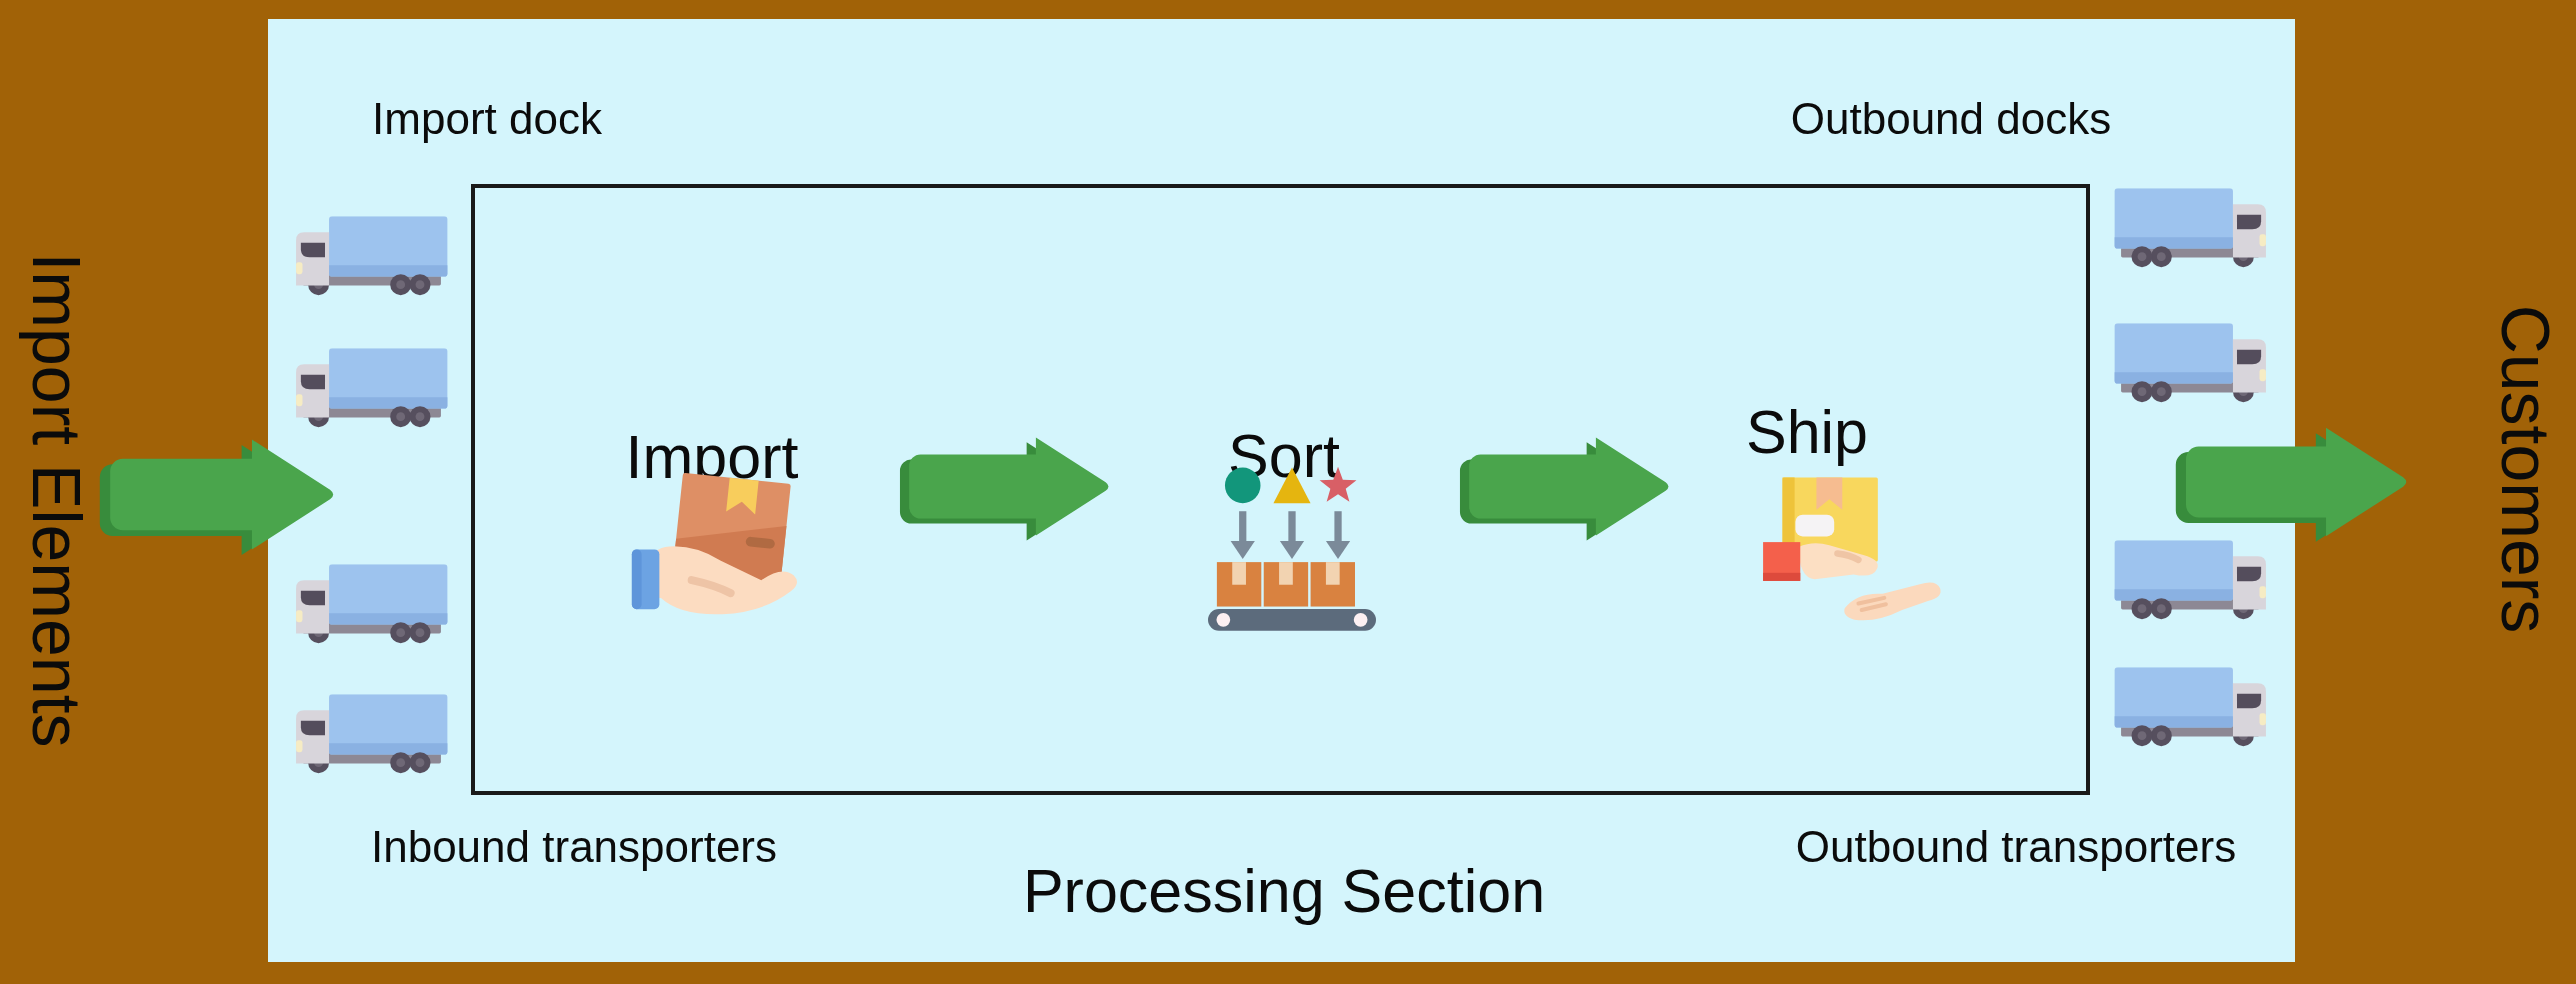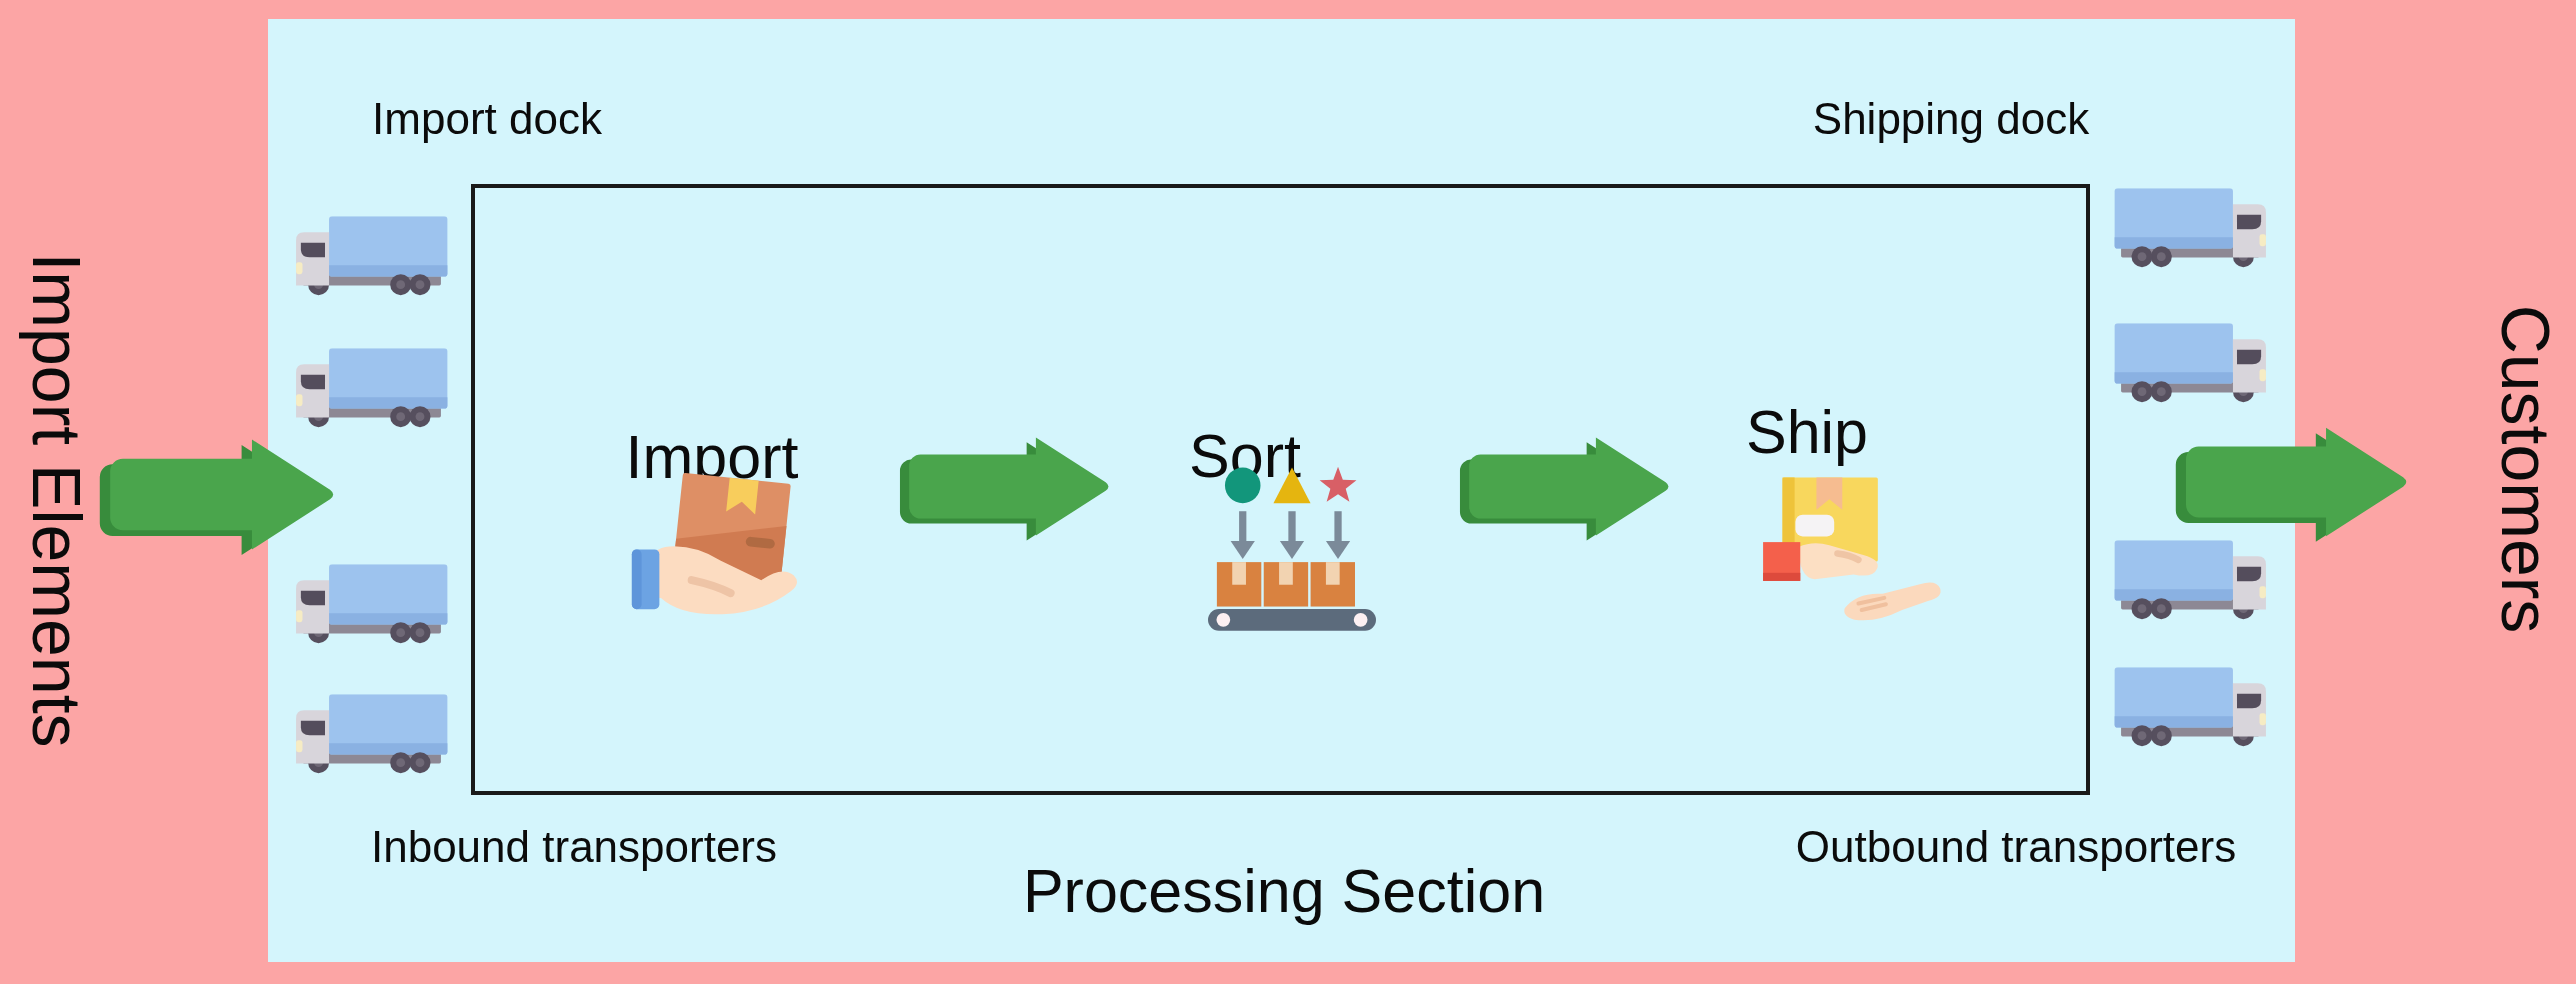--- a/index.html
+++ b/index.html
@@ -1,16 +1,16 @@
 <!DOCTYPE html>
 <html style="font-size:13px"><head>
 <meta charset="utf-8">
 <style>
   html,body{margin:0;padding:0;background:#ffffff;}
-  #canvas{position:relative;width:2576px;height:985px;background:#fca5a5;overflow:hidden;
+  #canvas{position:relative;width:2576px;height:985px;background:#a16207;overflow:hidden;
           font-family:"Liberation Sans", sans-serif;color:#0b0b0b;}
   .abs{position:absolute;}
   .center-anchor{transform:translate(-50%,-50%);white-space:nowrap;}
   #warehouse-area{left:268px;top:19.4px;width:2027px;height:943px;background:#d4f5fc;}
   #processing-box{left:471px;top:184px;width:1619px;height:611px;border:4px solid #191919;box-sizing:border-box;background:transparent;}
   .corner-label{font-size:44px;font-weight:400;letter-spacing:0px;}
   .big-label{font-size:61px;font-weight:400;}
   .side-label{font-size:68px;font-weight:400;}
   .station-title{font-size:61px;font-weight:400;text-align:center;margin-top:40px;}
   .rot90{transform:translate(-50%,-50%) rotate(90deg);}
@@ -44,30 +44,30 @@
         <rect x="10" y="57" width="8" height="15" rx="3" fill="#f6ecc4"></rect>
       </symbol>
     </defs>
   </svg>
 
   <div class="abs" id="warehouse-area"></div>
 
   <div class="abs" id="processing-box"></div>
 
   <div class="abs corner-label center-anchor" style="left:487px;top:119px;">Import dock</div>
-  <div class="abs corner-label center-anchor" style="left:1951px;top:119px;">Shipping dock</div>
+  <div class="abs corner-label center-anchor" style="left:1951px;top:119px;">Outbound docks</div>
   <div class="abs corner-label center-anchor" style="left:574px;top:847px;">Inbound transporters</div>
   <div class="abs big-label center-anchor" style="left:1284px;top:891px;">Processing Section</div>
   <div class="abs corner-label center-anchor" style="left:2016px;top:847px;">Outbound transporters</div>
 
   <div class="abs side-label rot90" style="left:57px;top:500px;">Import Elements</div>
   <div class="abs side-label rot90" style="left:2526px;top:469px;">Customers</div>
 
   <div class="abs station-title center-anchor" style="left:712px;top:417px;">Import</div>
-  <div class="abs station-title center-anchor" style="left:1245px;top:416px;">Sort</div>
+  <div class="abs station-title center-anchor" style="left:1284px;top:416px;">Sort</div>
   <div class="abs station-title center-anchor" style="left:1807px;top:392px;">Ship</div>
 
   <svg class="abs" style="left:99px;top:426px;" width="239" height="137" viewBox="0 0 300 170">
       <use href="#sym-arrow"></use>
     </svg>
   <svg class="abs" style="left:899px;top:426px;" width="214" height="121" viewBox="0 0 300 170">
       <use href="#sym-arrow"></use>
     </svg>
   <svg class="abs" style="left:1459px;top:426px;" width="214" height="121" viewBox="0 0 300 170">
       <use href="#sym-arrow"></use>

